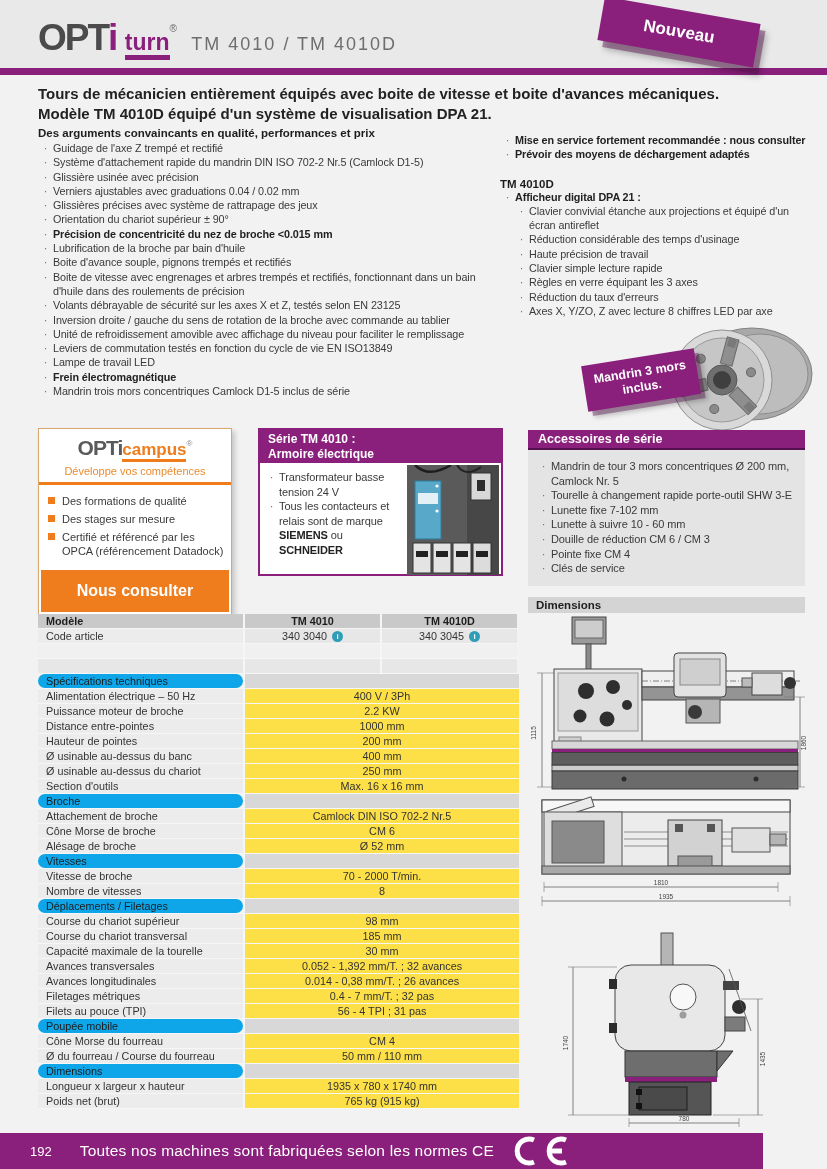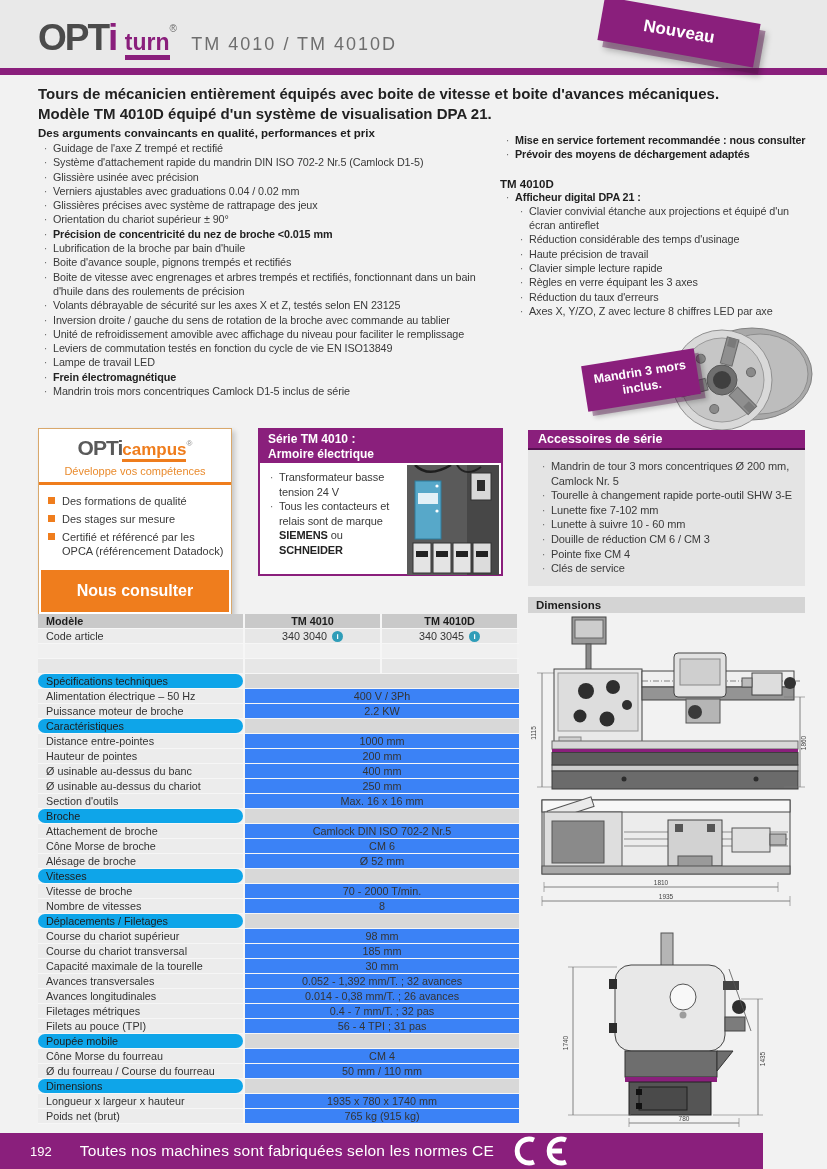--- a/index.html
+++ b/index.html
@@ -69,21 +69,21 @@
   .draw-front{position:absolute;left:0;top:0;}
   .draw-top{position:absolute;left:0;top:181px;}
   .draw-side{position:absolute;left:15px;top:318px;}
   .dim-text{font-size:6.5px;fill:#444;}
   
   .spec{position:absolute;left:38px;top:614px;width:481px;}
   .t-row{display:flex;height:14px;border-bottom:1px solid #f6f6f6;font-size:10.8px;color:#333;}
   .t-row>div{box-sizing:border-box;}
   .c-label{width:205px;padding-left:8px;line-height:14px;background:#ececec;white-space:nowrap;overflow:hidden;}
   .c-v{width:137px;text-align:center;line-height:14px;background:#e7e7e7;border-left:2px solid #f6f6f6;}
-  .c-wide{width:276px;text-align:center;line-height:14px;background:#3b82f6;border-left:2px solid #f6f6f6;}
+  .c-wide{width:276px;text-align:center;line-height:14px;background:#fde047;border-left:2px solid #f6f6f6;}
   .t-header .c-label,.t-header .c-v{background:#c9c9c9;font-weight:bold;color:#1d1d1d;}
   .t-section .c-label{background:#0ea5e9;font-weight:normal;color:#1d1d1d;border-radius:7px;}
   .t-section .c-wide{background:#d8d8d8;}
   .t-empty .c-label,.t-empty .c-v{background:#f0f0f0;}
   .t-empty2 .c-label,.t-empty2 .c-v{background:#e7e7e7;}
   .info{display:inline-block;width:11px;height:11px;border-radius:50%;background:#2f9db8;color:#fff;
         font-size:8px;font-weight:bold;line-height:11px;text-align:center;margin-left:5px;vertical-align:1px;cursor:pointer;}
   
   .footer{position:absolute;left:0;top:1133px;width:763px;height:36px;background:#8a1f7c;color:#fff;
           display:flex;align-items:center;}
@@ -496,24 +496,20 @@
         <div class="c-wide"></div>
       </div>
       <div class="t-row t-span">
         <div class="c-label">Alimentation électrique – 50 Hz</div>
         <div class="c-wide">400 V / 3Ph</div>
       </div>
       <div class="t-row t-span">
         <div class="c-label">Puissance moteur de broche</div>
         <div class="c-wide">2.2 KW</div>
       </div>
-      <div class="t-row t-section">
-        <div class="c-label">Caractéristiques</div>
-        <div class="c-wide"></div>
-      </div>
       <div class="t-row t-span">
         <div class="c-label">Distance entre-pointes</div>
         <div class="c-wide">1000 mm</div>
       </div>
       <div class="t-row t-span">
         <div class="c-label">Hauteur de pointes</div>
         <div class="c-wide">200 mm</div>
       </div>
       <div class="t-row t-span">
         <div class="c-label">Ø usinable au-dessus du banc</div>

